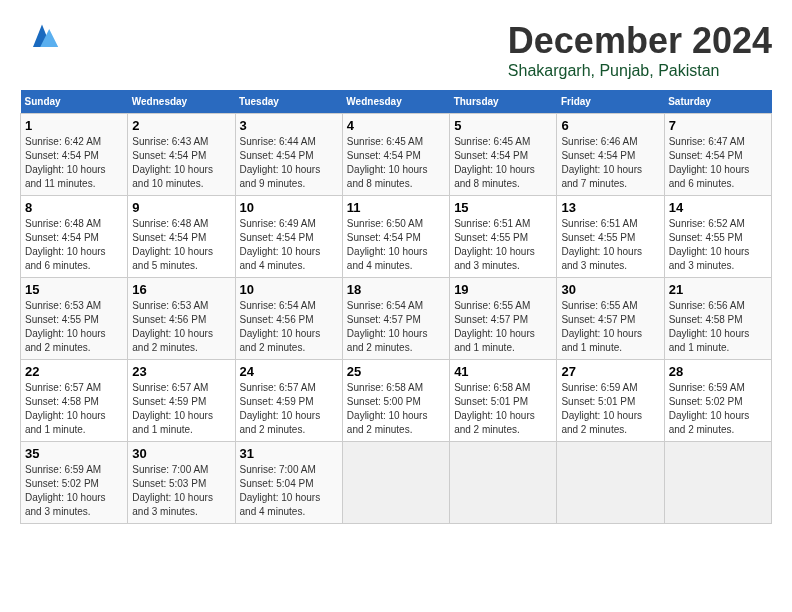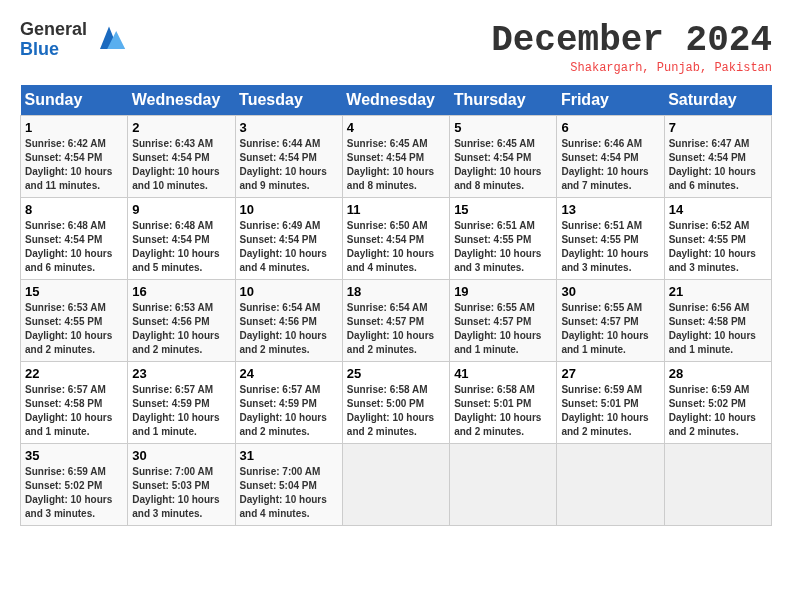--- a/index.html
+++ b/index.html
@@ -26,43 +26,42 @@
       line-height: 1.1;
     }
     .logo-general { color: #333; }
     .logo-blue { color: #1a6abf; }
     .logo-icon {
       width: 36px;
       height: 36px;
       margin-left: 4px;
     }
     .title-block {
-      text-align: right;
-      font-family: Liberation Mono, monospace;
+      text-align: left;
     }
     .month-title {
       font-size: 36px;
       font-weight: bold;
       color: #333;
     }
     .location-title {
-      font-size: 12px;
-      color: #ef4444;
+      font-size: 16px;
+      color: #14532d;
     }
     table {
       width: 100%;
       border-collapse: collapse;
       font-size: 11px;
     }
     thead tr th {
       background-color: #2a6abf;
       color: #fff;
       padding: 6px 4px;
       text-align: left;
-      font-size: 16px;
+      font-size: 10px;
       font-weight: bold;
     }
     tbody tr td {
       border: 1px solid #ccc;
       vertical-align: top;
       padding: 4px;
       width: calc(100% / 7);
       min-height: 70px;
       background: #fff;
     }
@@ -72,37 +71,30 @@
     .day-number {
       font-size: 13px;
       font-weight: bold;
       display: block;
       margin-bottom: 2px;
     }
     .day-info {
       font-size: 10px;
       color: #333;
       line-height: 1.4;
-      font-weight: bold;
     }
     .empty-cell {
       background: #f0f0f0 !important;
     }
   </style>
 </head>
 <body>
 
 <div class="header">
   <div class="logo">
-    <div>
-      <div class="logo-text">
-        <span class="logo-general">General</span><br>
-        <span class="logo-blue">Blue</span>
-      </div>
-    </div>
     <svg class="logo-icon" viewBox="0 0 40 40">
       <polygon points="10,30 20,5 30,30" fill="#1a6abf"></polygon>
       <polygon points="18,30 28,10 38,30" fill="#5aafef"></polygon>
     </svg>
   </div>
   <div class="title-block">
     <div class="month-title">December 2024</div>
     <div class="location-title">Shakargarh, Punjab, Pakistan</div>
   </div>
 </div>

